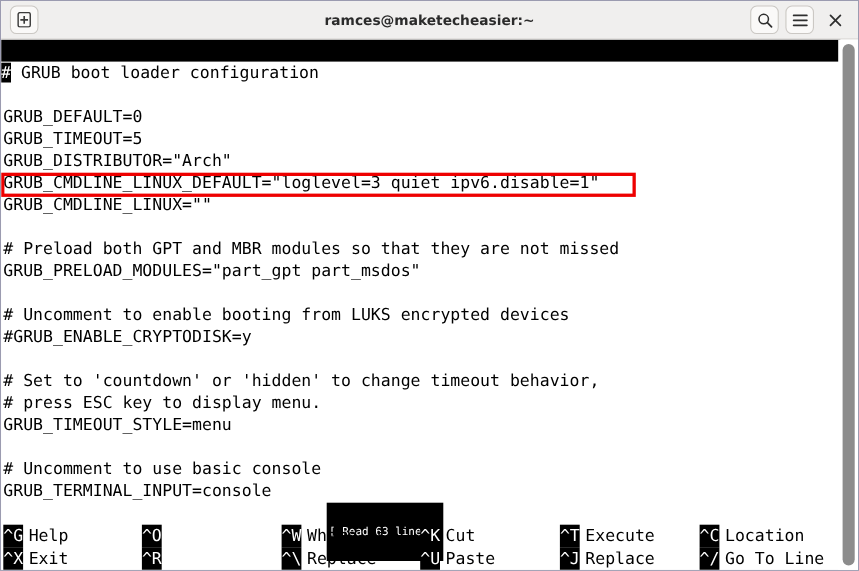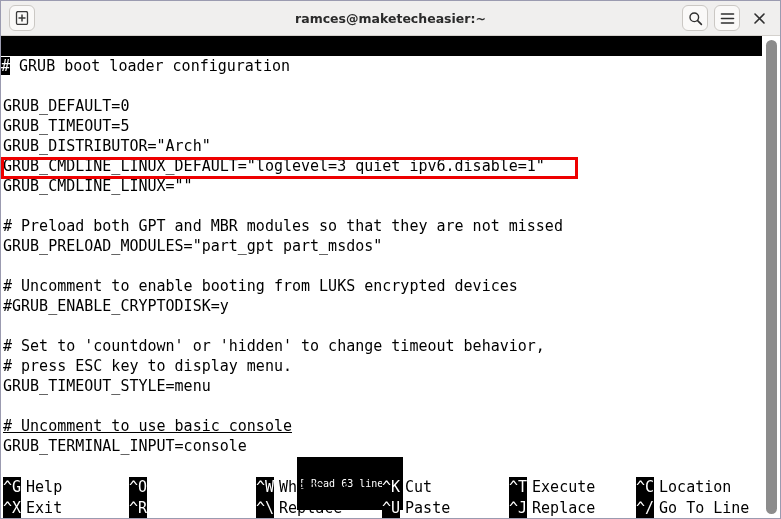--- a/index.html
+++ b/index.html
@@ -270,21 +270,21 @@
       <div class="row" style="top:180px; left:2px;"># Preload both GPT and MBR modules so that they are not missed</div>
       <div class="row" style="top:200px; left:2px;">GRUB_PRELOAD_MODULES="part_gpt part_msdos"</div>
       <div class="row" style="top:220px; left:2px;"></div>
       <div class="row" style="top:240px; left:2px;"># Uncomment to enable booting from LUKS encrypted devices</div>
       <div class="row" style="top:260px; left:2px;text-align:right;">#GRUB_ENABLE_CRYPTODISK=y</div>
       <div class="row" style="top:280px; left:2px;"></div>
       <div class="row" style="top:300px; left:2px;"># Set to 'countdown' or 'hidden' to change timeout behavior,</div>
       <div class="row" style="top:320px; left:2px;"># press ESC key to display menu.</div>
       <div class="row" style="top:340px; left:2px;">GRUB_TIMEOUT_STYLE=menu</div>
       <div class="row" style="top:360px; left:2px;"></div>
-      <div class="row" style="top:380px; left:2px;text-decoration:underline;"># Uncomment to use basic console</div>
+      <div class="row" style="top:380px; left:2px;"># Uncomment to use basic console</div>
       <div class="row" style="top:400px; left:2px;text-align:right;">GRUB_TERMINAL_INPUT=console</div>
     </div>
 
     <div id="annotation-box"></div>
 
     <div id="status-message">[ Read 63 lines ]</div>
 
     <div id="shortcut-bar">
       <div class="sc-row r1">
         <div class="sc-item c0"><span class="sc-key">^G</span><span class="sc-label">Help</span></div>

